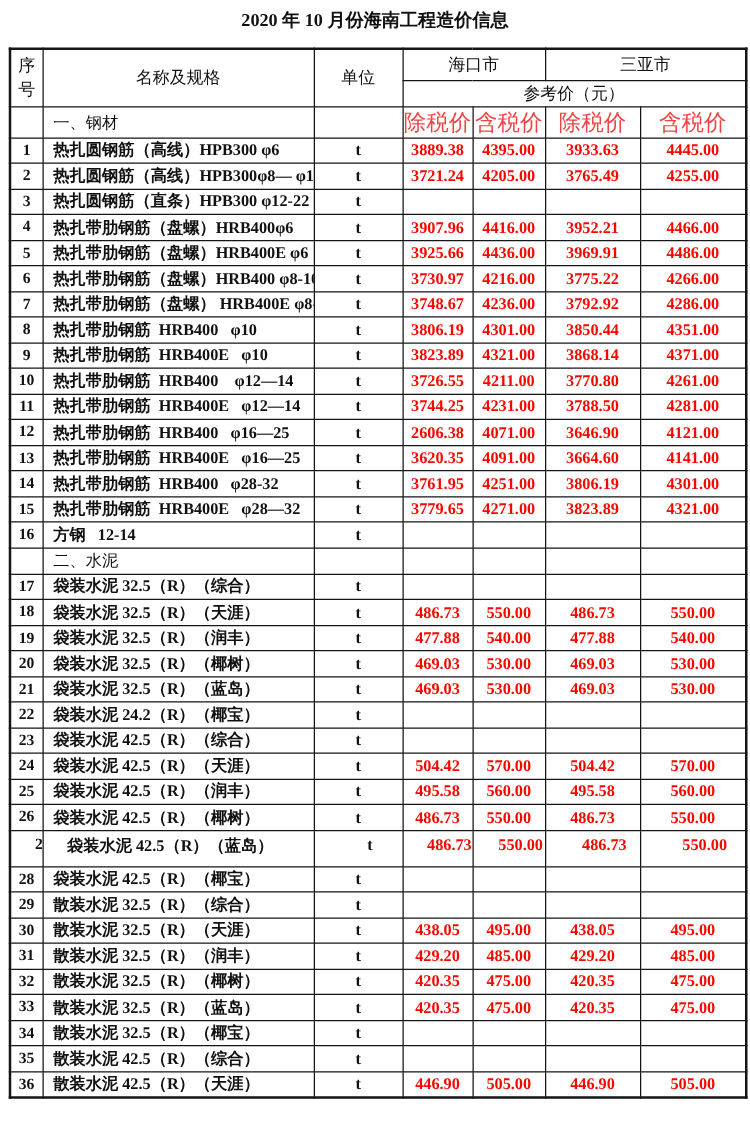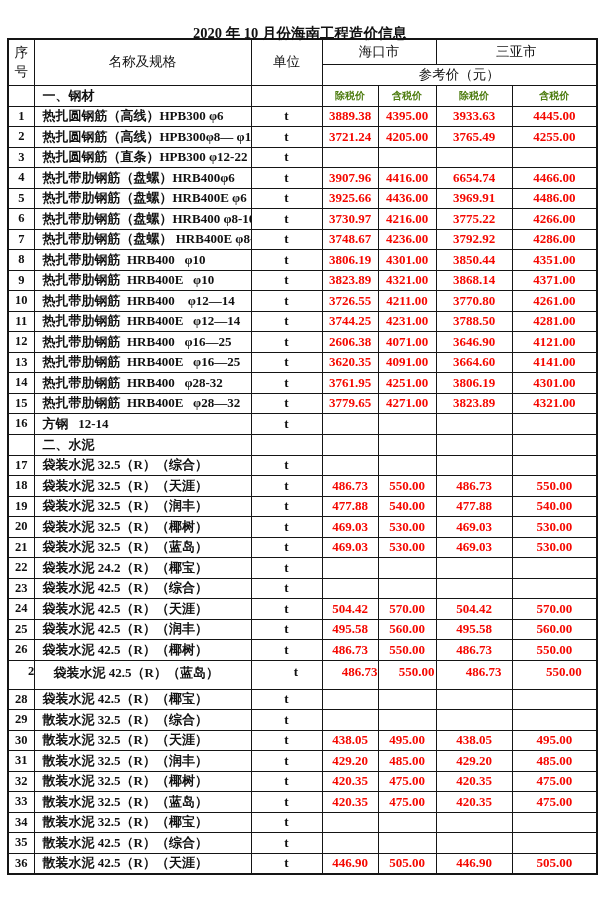--- a/index.html
+++ b/index.html
@@ -8,21 +8,21 @@
     background: #ffffff;
     font-family: "Liberation Serif", "DejaVu Serif", serif;
     color: #111;
     overflow: hidden;
   }
   .page { width: 600px; height: 916px; }
   .title {
     text-align: center;
     font-weight: bold;
     font-size: 14.5px;
-    padding-top: 24px;
+    padding-top: 7px;
     height: 38px;
   }
   table.price-table {
     table-layout: fixed;
     border-collapse: collapse;
     margin-left: 7px;
     width: 589px;
     border: 2px solid #151515;
   }
   th, td {
@@ -47,37 +47,37 @@
     font-size: 12.5px;
     text-align: center;
   }
   td.name {
     font-weight: bold;
     font-size: 13px;
     text-align: left;
     padding-left: 8px;
     white-space: pre;
   }
-  td.section-label { font-weight: bold; margin-top: 40px; }
+  td.section-label { font-weight: normal; margin-top: 40px; }
   td.unit {
     font-weight: bold;
     font-size: 13px;
     text-align: center;
   }
   td.price {
     font-weight: bold;
     font-size: 13px;
     text-align: center;
     color: #f50800;
   }
   td.price-label {
-    font-weight: bold;
-    font-size: 10px;
-    text-align: center;
-    color: #4d7c0f;
+    font-weight: normal;
+    font-size: 18px;
+    text-align: center;
+    color: #ef4444;
   }
 </style>
 </head>
 <body>
 
 <div class="page">
   <div class="title">2020 年 10 月份海南工程造价信息</div>
 
   <table class="price-table">
     <colgroup>
@@ -137,21 +137,21 @@
     <td class="price"></td>
     <td class="price"></td>
     <td class="price"></td>
   </tr>
         <tr class="item-row">
     <td class="no">4</td>
     <td class="name">热扎带肋钢筋（盘螺）HRB400φ6</td>
     <td class="unit">t</td>
     <td class="price">3907.96</td>
     <td class="price">4416.00</td>
-    <td class="price">6654.74</td>
+    <td class="price">3952.21</td>
     <td class="price">4466.00</td>
   </tr>
         <tr class="item-row">
     <td class="no">5</td>
     <td class="name">热扎带肋钢筋（盘螺）HRB400E φ6</td>
     <td class="unit">t</td>
     <td class="price">3925.66</td>
     <td class="price">4436.00</td>
     <td class="price">3969.91</td>
     <td class="price">4486.00</td>

